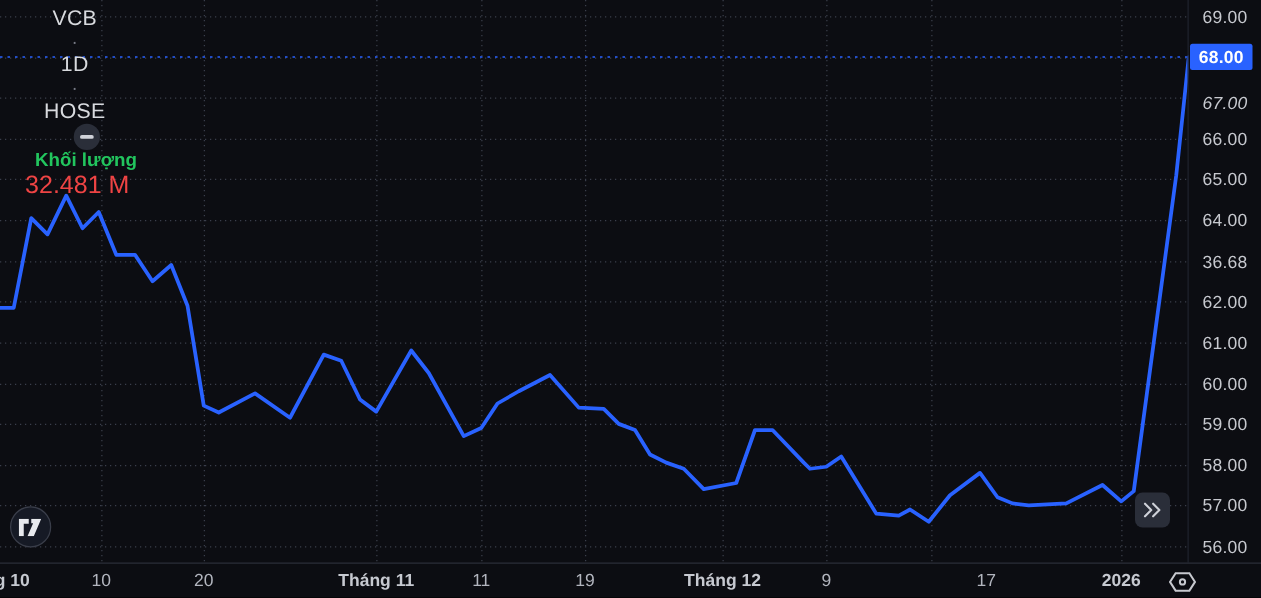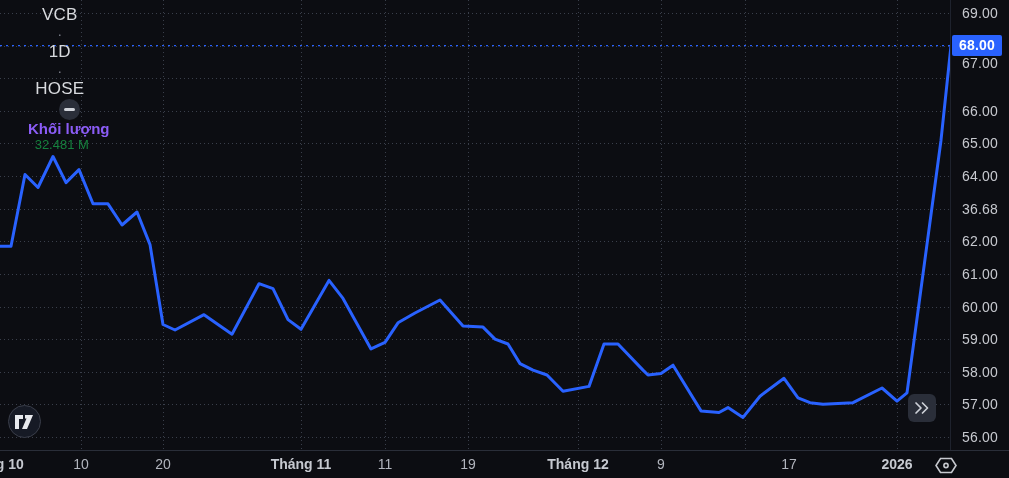--- a/index.html
+++ b/index.html
@@ -28,22 +28,22 @@
   .hide-btn {
     width:21px; height:21px; margin-left:20px; border:none; cursor:pointer;
     border-radius:50%; background:#2a2e39; position:relative; flex:none;
   }
   .hide-btn::after {
     content:""; position:absolute; left:5px; top:9px; width:11px; height:3px;
     border-radius:2px; background:#cfd2d9;
   }
   .quote { margin-left:17px; font-size:15px; color:#3560f0; }
   .quote .chg { margin-left:9px; }
-  .vol-label { margin-left:18px; font-size:15px; font-weight:700; color:#8b5cf6; }
-  .vol-value { margin-left:4px; font-size:13px; color:#15803d;text-align:right; }
+  .vol-label { margin-left:18px; font-size:15px; font-weight:700; color:#22c55e; }
+  .vol-value { margin-left:4px; font-size:20px; color:#ef4444;text-align:right; }
 
   
   .price-axis {
     position:absolute; left:951px; top:0; width:58px; height:450px;
     cursor:ns-resize; z-index:3;
   }
   .price-label {
     position:absolute; left:11px; height:18px; line-height:18px;
     font-size:14px; color:#c7c9cf; letter-spacing:.2px;
   }
@@ -128,21 +128,21 @@
     <span class="symbol-part">HOSE</span>
     <button class="hide-btn" title=""></button>
     <span class="vol-label">Khối lượng</span>
     <span class="vol-value">32.481 M</span>
   </div>
 
   <div class="price-axis">
     <div id="price-labels">
         <div class="price-label" style="top: 4.04348px;">69.00</div>
         <div class="price-label" style="top: 36.6522px;">68.00</div>
-        <div class="price-label" style="top: 54px;">67.00</div>
+        <div class="price-label" style="top: 73px; font-style: italic;">67.00</div>
         <div class="price-label" style="top: 101.87px;">66.00</div>
         <div class="price-label" style="top: 134.478px;">65.00</div>
         <div class="price-label" style="top: 167.087px;">64.00</div>
         <div class="price-label" style="top: 199.696px;">36.68</div>
         <div class="price-label" style="top: 232.304px;">62.00</div>
         <div class="price-label" style="top: 264.913px;">61.00</div>
         <div class="price-label" style="top: 297.522px;">60.00</div>
         <div class="price-label" style="top: 330.13px;">59.00</div>
         <div class="price-label" style="top: 362.739px;">58.00</div>
         <div class="price-label" style="top: 395.348px;">57.00</div>

